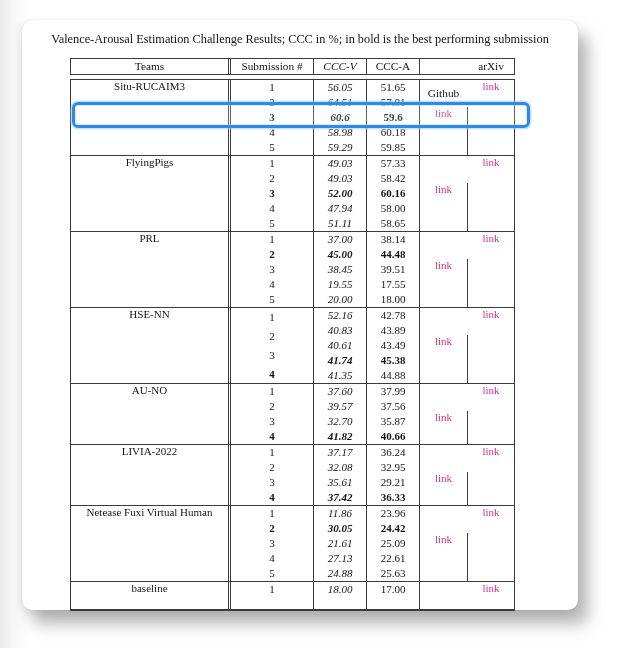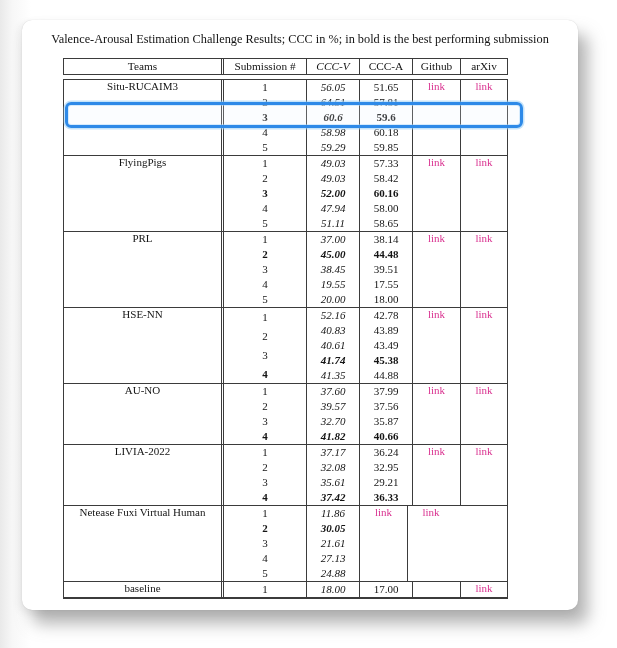--- a/index.html
+++ b/index.html
@@ -19,41 +19,41 @@
     box-shadow:-3px 3px 8px rgba(0,0,0,.07),
                10px 14px 16px rgba(110,110,110,.50),
                0 0 1px rgba(0,0,0,.2);
   }
   .caption {
     position:absolute; top:12px; left:0; right:0;
     text-align:center; font-size:12.3px; color:#121212;
     white-space:nowrap;
   }
   .table-area {
-    position:absolute; left:41px; top:38px; width:445px;
+    position:absolute; left:48px; top:38px; width:445px;
     font-size:11px; color:#141414;
   }
   .thead {
     display:flex; height:17px; border:1px solid #3b3b3b;
   }
   .thead .cell {
     line-height:15px; text-align:center; font-size:11.3px;
   }
   .tbody {
     margin-top:4px;
     border:1px solid #3b3b3b; border-bottom-width:2px;
   }
   .section { display:flex; border-top:1px solid #3b3b3b; }
   .section:first-child { border-top:none; }
   .cell { text-align:center; }
   .c0 { width:160px; border-right:3px double #3b3b3b; }
   .c1 { width:83px;  border-right:1px solid #3b3b3b; }
   .c2 { width:53px;  border-right:1px solid #3b3b3b;font-style:italic; }
   .c3 { width:53px;  border-right:1px solid #3b3b3b; }
-  .c4 { width:48px;  border-right:1px solid #3b3b3b; }
+  .c4 { width:48px;  border-right:1px solid #3b3b3b;margin-top:27px; }
   .c5 { width:46px; }
   .row { height:15px; line-height:15px; }
   .center-cell { display:flex; align-items:flex-start; justify-content:center; }
   .stagger { display:flex; flex-direction:column; justify-content:space-around; align-items:center; }
   .b { font-weight:bold; }
   .link { color:var(--link-color,#d9308f); cursor:pointer; }
   .highlight-box {
     position:absolute; left:2px; top:44px; width:458px; height:26px;
     border:3px solid var(--hl-color,#2e8ae8); border-radius:6px;
     box-shadow:0 0 0 1.5px rgba(150,205,245,.55), inset 0 0 0 1px rgba(170,215,250,.45);
@@ -273,20 +273,27 @@
               <div class="row">4</div>
               <div class="row">5</div>
             </div>
             <div class="cell c2">
               <div class="row">11.86</div>
               <div class="row b">30.05</div>
               <div class="row">21.61</div>
               <div class="row">27.13</div>
               <div class="row">24.88</div>
             </div>
+            <div class="cell c3">
+              <div class="row">23.96</div>
+              <div class="row b">24.42</div>
+              <div class="row">25.09</div>
+              <div class="row">22.61</div>
+              <div class="row">25.63</div>
+            </div>
             <div class="cell c4 center-cell">
               <span class="link">link</span>
             </div>
             <div class="cell c5 center-cell">
               <span class="link">link</span>
             </div>
           </div>
           <div class="section">
             <div class="cell c0 center-cell">
               <span>baseline</span>

